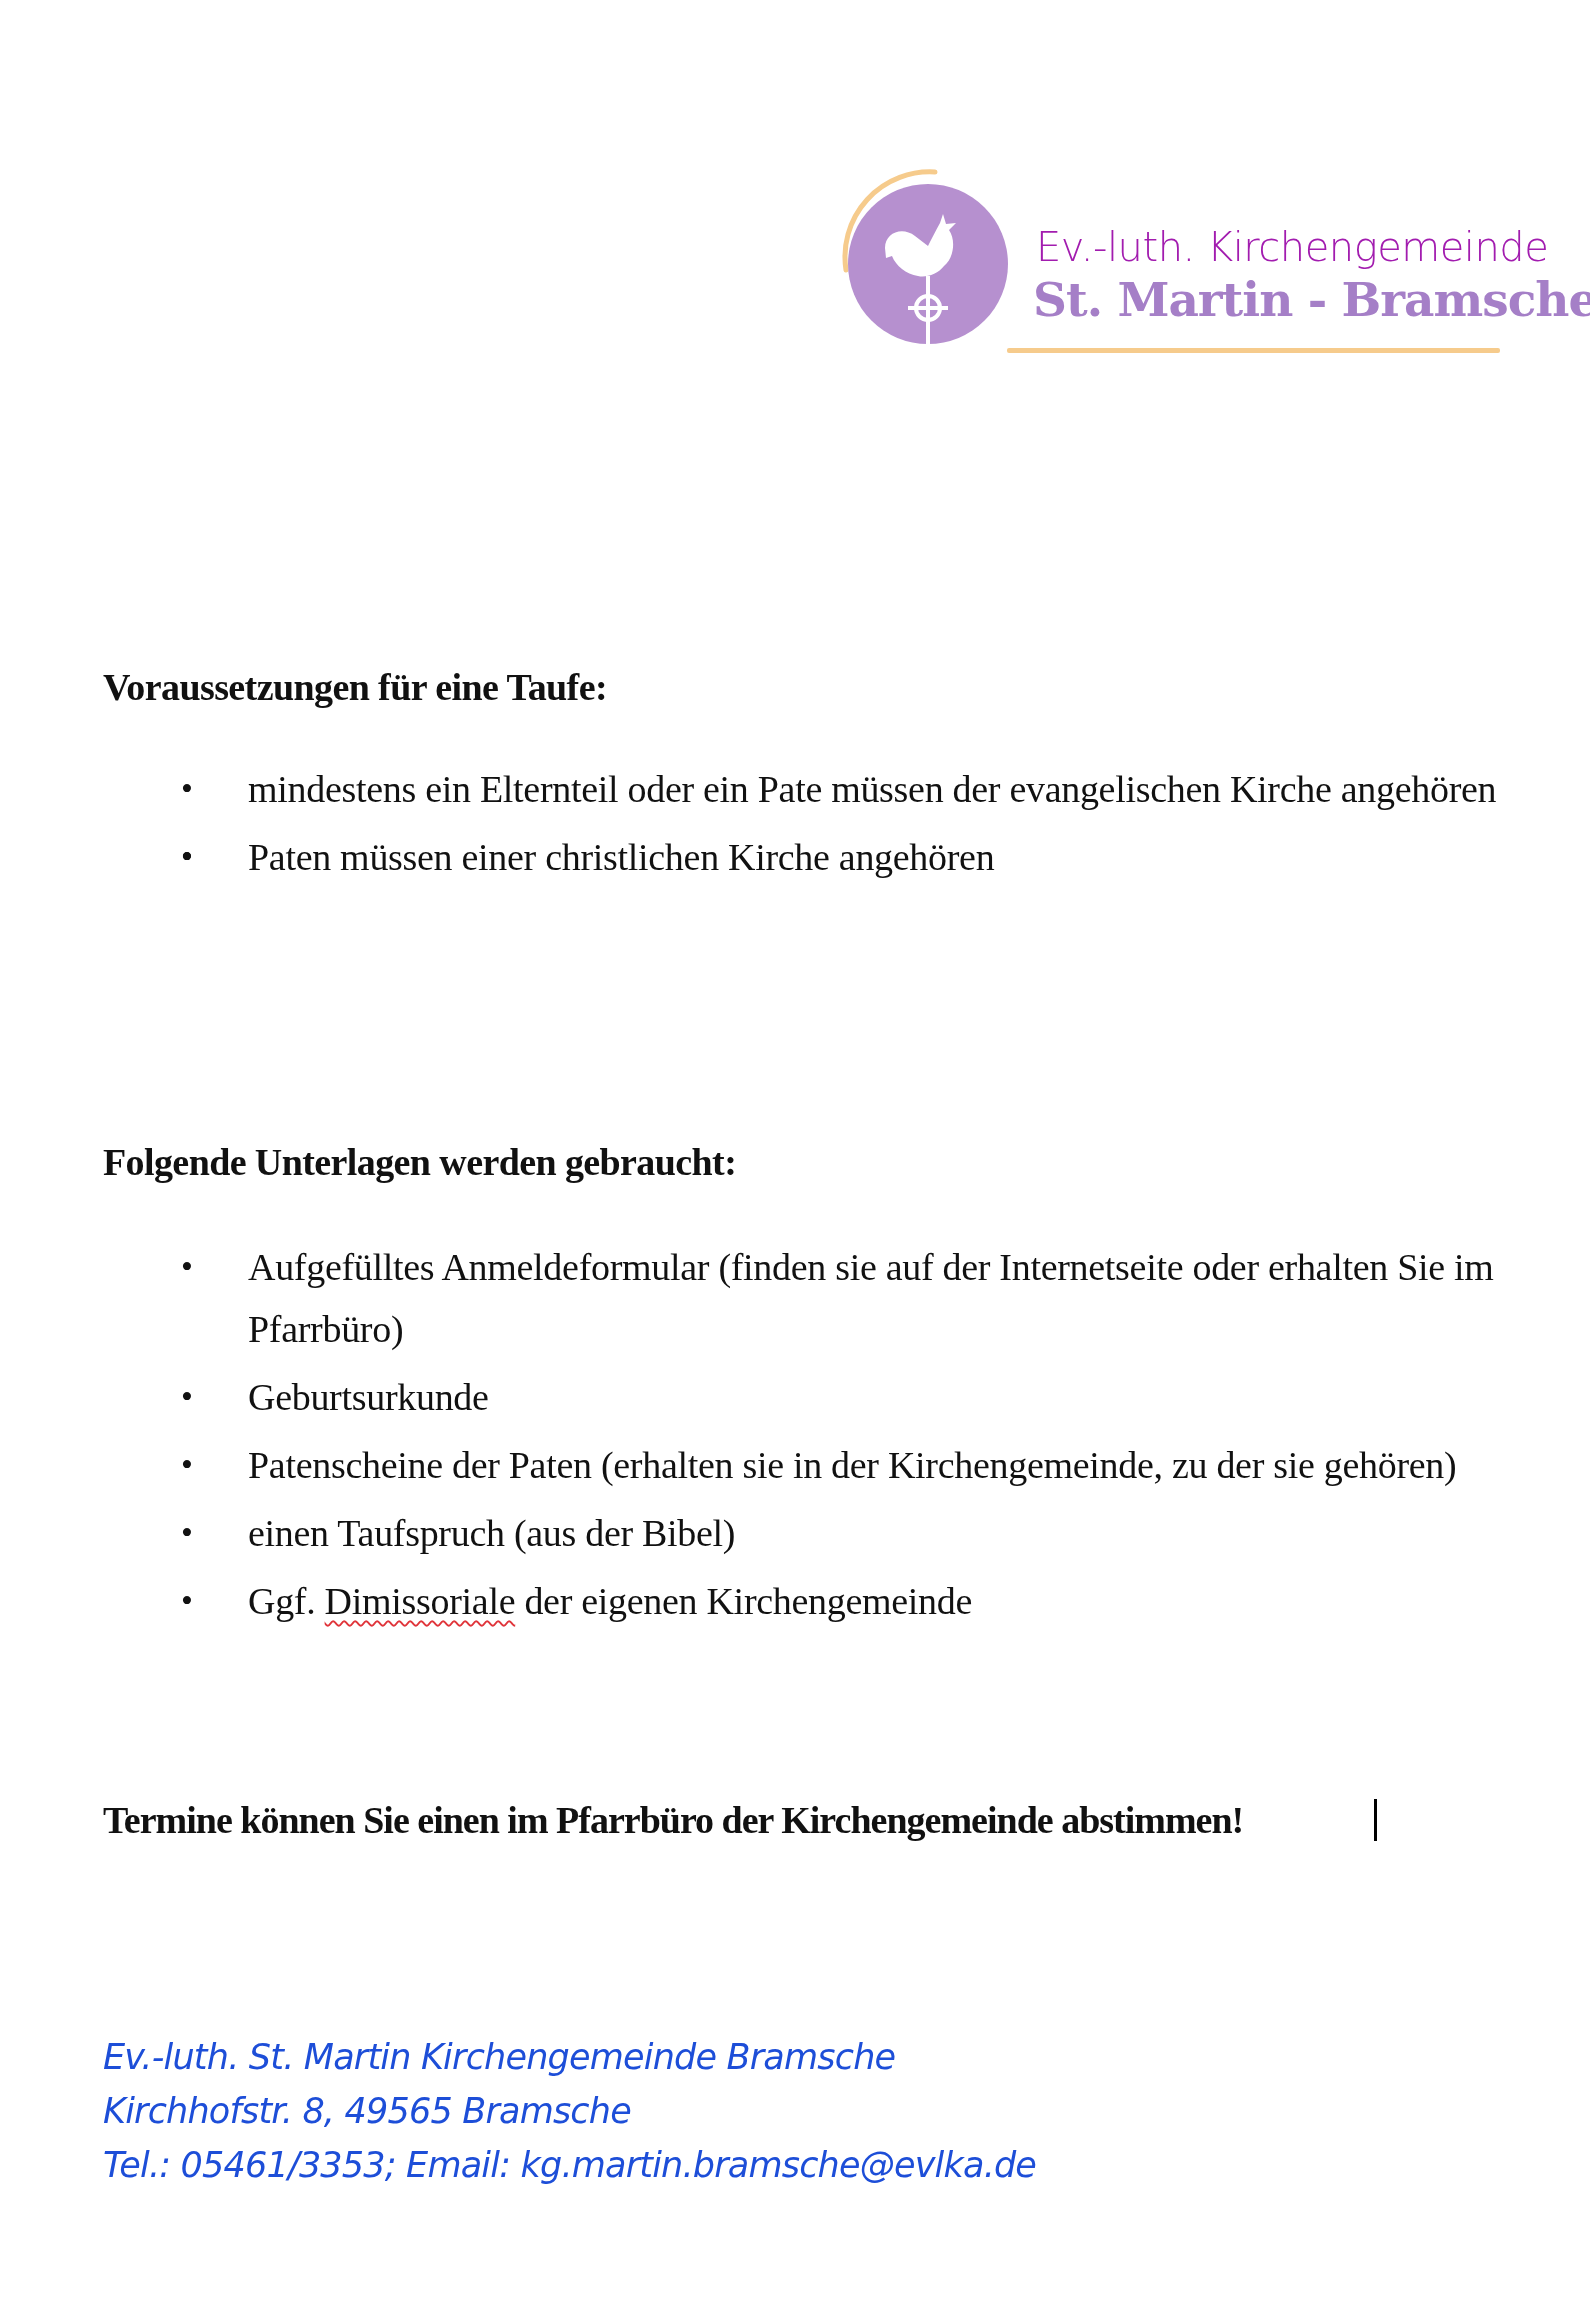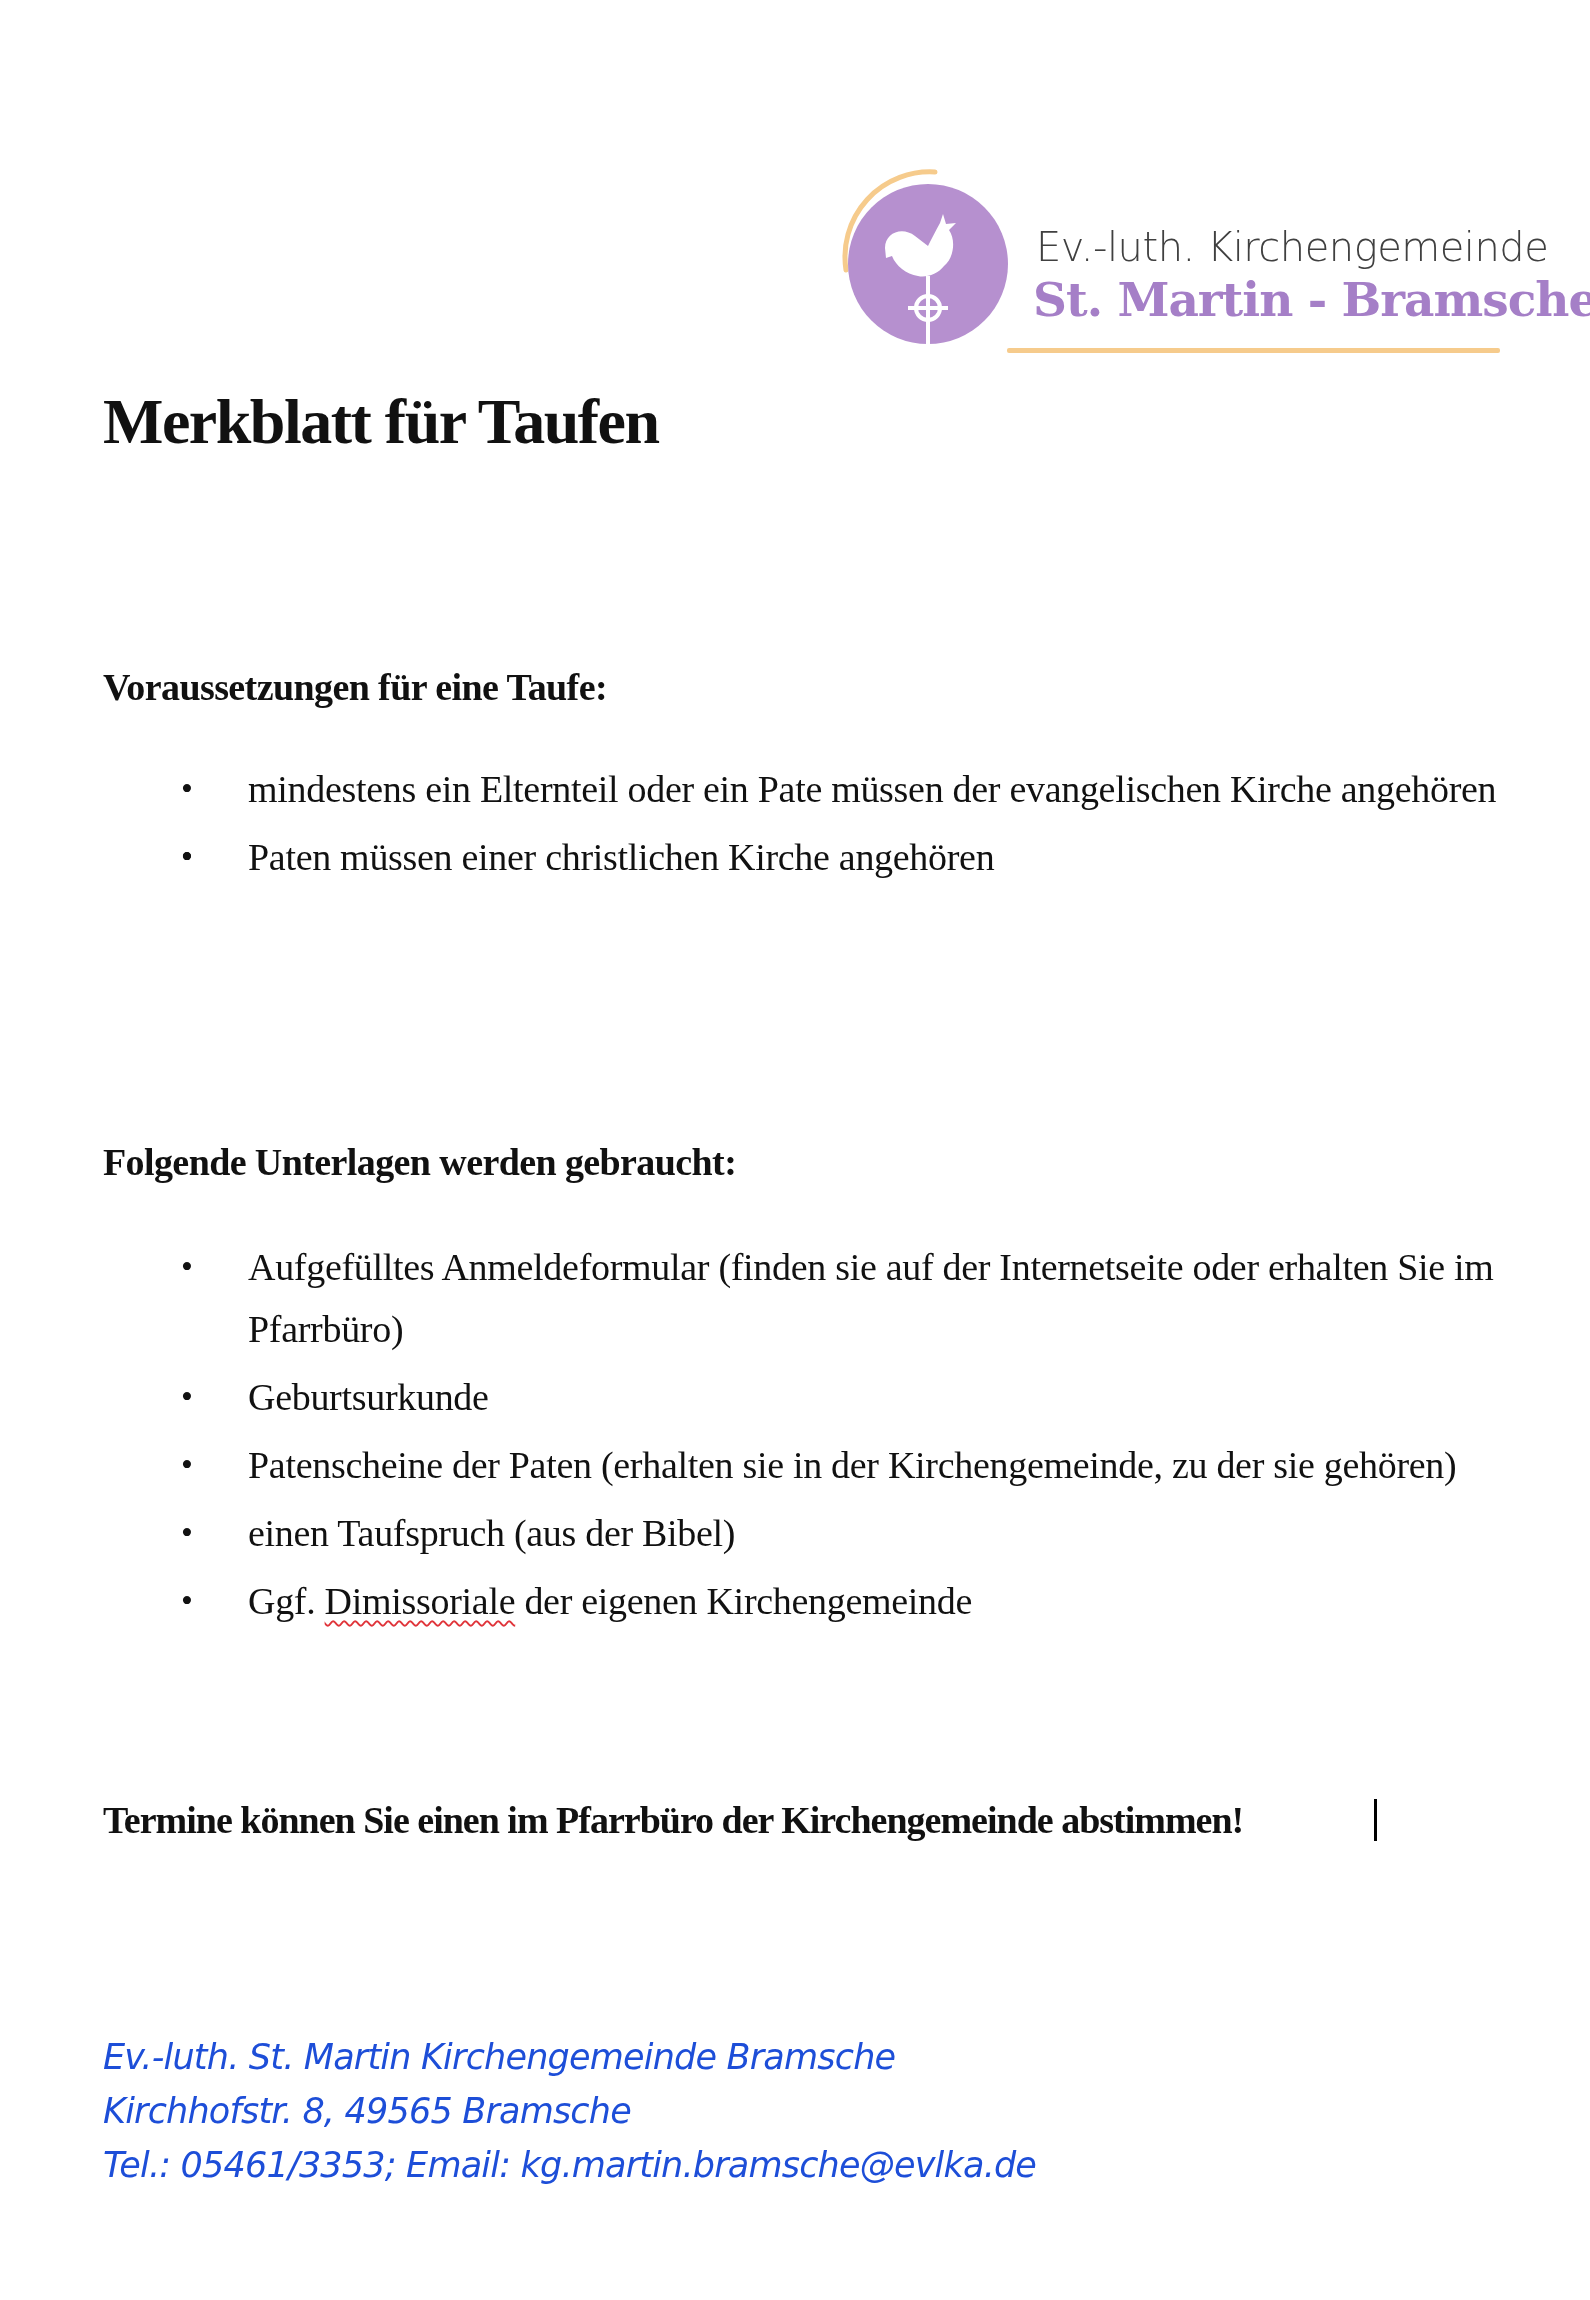--- a/index.html
+++ b/index.html
@@ -4,21 +4,21 @@
 <style>
   html, body { margin: 0; padding: 0; background: #ffffff; }
   body { width: 1590px; height: 2300px; position: relative; overflow: hidden;
          font-family: "DejaVu Serif", "Liberation Serif", serif; color: #111; }
   .page { position: absolute; inset: 0; }
 
   
   .logo { position: absolute; left: 840px; top: 168px; width: 660px; height: 190px; }
   .logo svg { position: absolute; left: 0; top: 0; }
   .logo-line1 { position: absolute; left: 196px; top: 56px; font-family: "DejaVu Sans", "Liberation Sans", sans-serif;
-                font-size: 40px; color: #404040; font-weight: 300; letter-spacing: -0.5px; white-space: nowrap; }
+                font-size: 40px; color: #a21caf; font-weight: 300; letter-spacing: -0.5px; white-space: nowrap; }
   .logo-line2 { position: absolute; left: 193px; top: 104px; font-family: "DejaVu Serif", "Liberation Serif", serif;
                 font-size: 47px; color: #a57fc7; font-weight: 600; letter-spacing: -1px; white-space: nowrap; }
   .logo-underline { position: absolute; left: 167px; top: 180px; width: 493px; height: 5px; background: #f6cb8c; border-radius: 2px; }
 
   
   .title { position: absolute; left: 103px; top: 385px; font-size: 64px; font-weight: bold;
            letter-spacing: -1.5px; white-space: nowrap; font-family: "Liberation Serif", "DejaVu Serif", serif; }
 
   .section-heading { position: absolute; left: 103px; font-size: 38px; font-weight: bold;
                      letter-spacing: -0.6px; white-space: nowrap; font-family: "Liberation Serif", "DejaVu Serif", serif; margin-top: 10px; }
@@ -49,21 +49,20 @@
 
       <line x1="88" y1="108" x2="88" y2="180" stroke="#ffffff" stroke-width="4"></line>
       <circle cx="88" cy="140" r="12" fill="none" stroke="#ffffff" stroke-width="4"></circle>
       <line x1="68" y1="140" x2="108" y2="140" stroke="#ffffff" stroke-width="4"></line>
     </svg>
     <div class="logo-line1">Ev.-luth. Kirchengemeinde</div>
     <div class="logo-line2">St. Martin - Bramsche</div>
     <div class="logo-underline"></div>
   </div>
 
-  <div class="title">Merkblatt für Taufen</div>
 
   <div class="section-heading" style="top:655px">Voraussetzungen für eine Taufe:</div>
   <ul class="bullets" style="top:758px">
     <li class="bullet">
       <span class="dot">•</span>
       <span>mindestens ein Elternteil oder ein Pate müssen der evangelischen Kirche angehören</span>
     </li>
     <li class="bullet">
       <span class="dot">•</span>
     </li>

